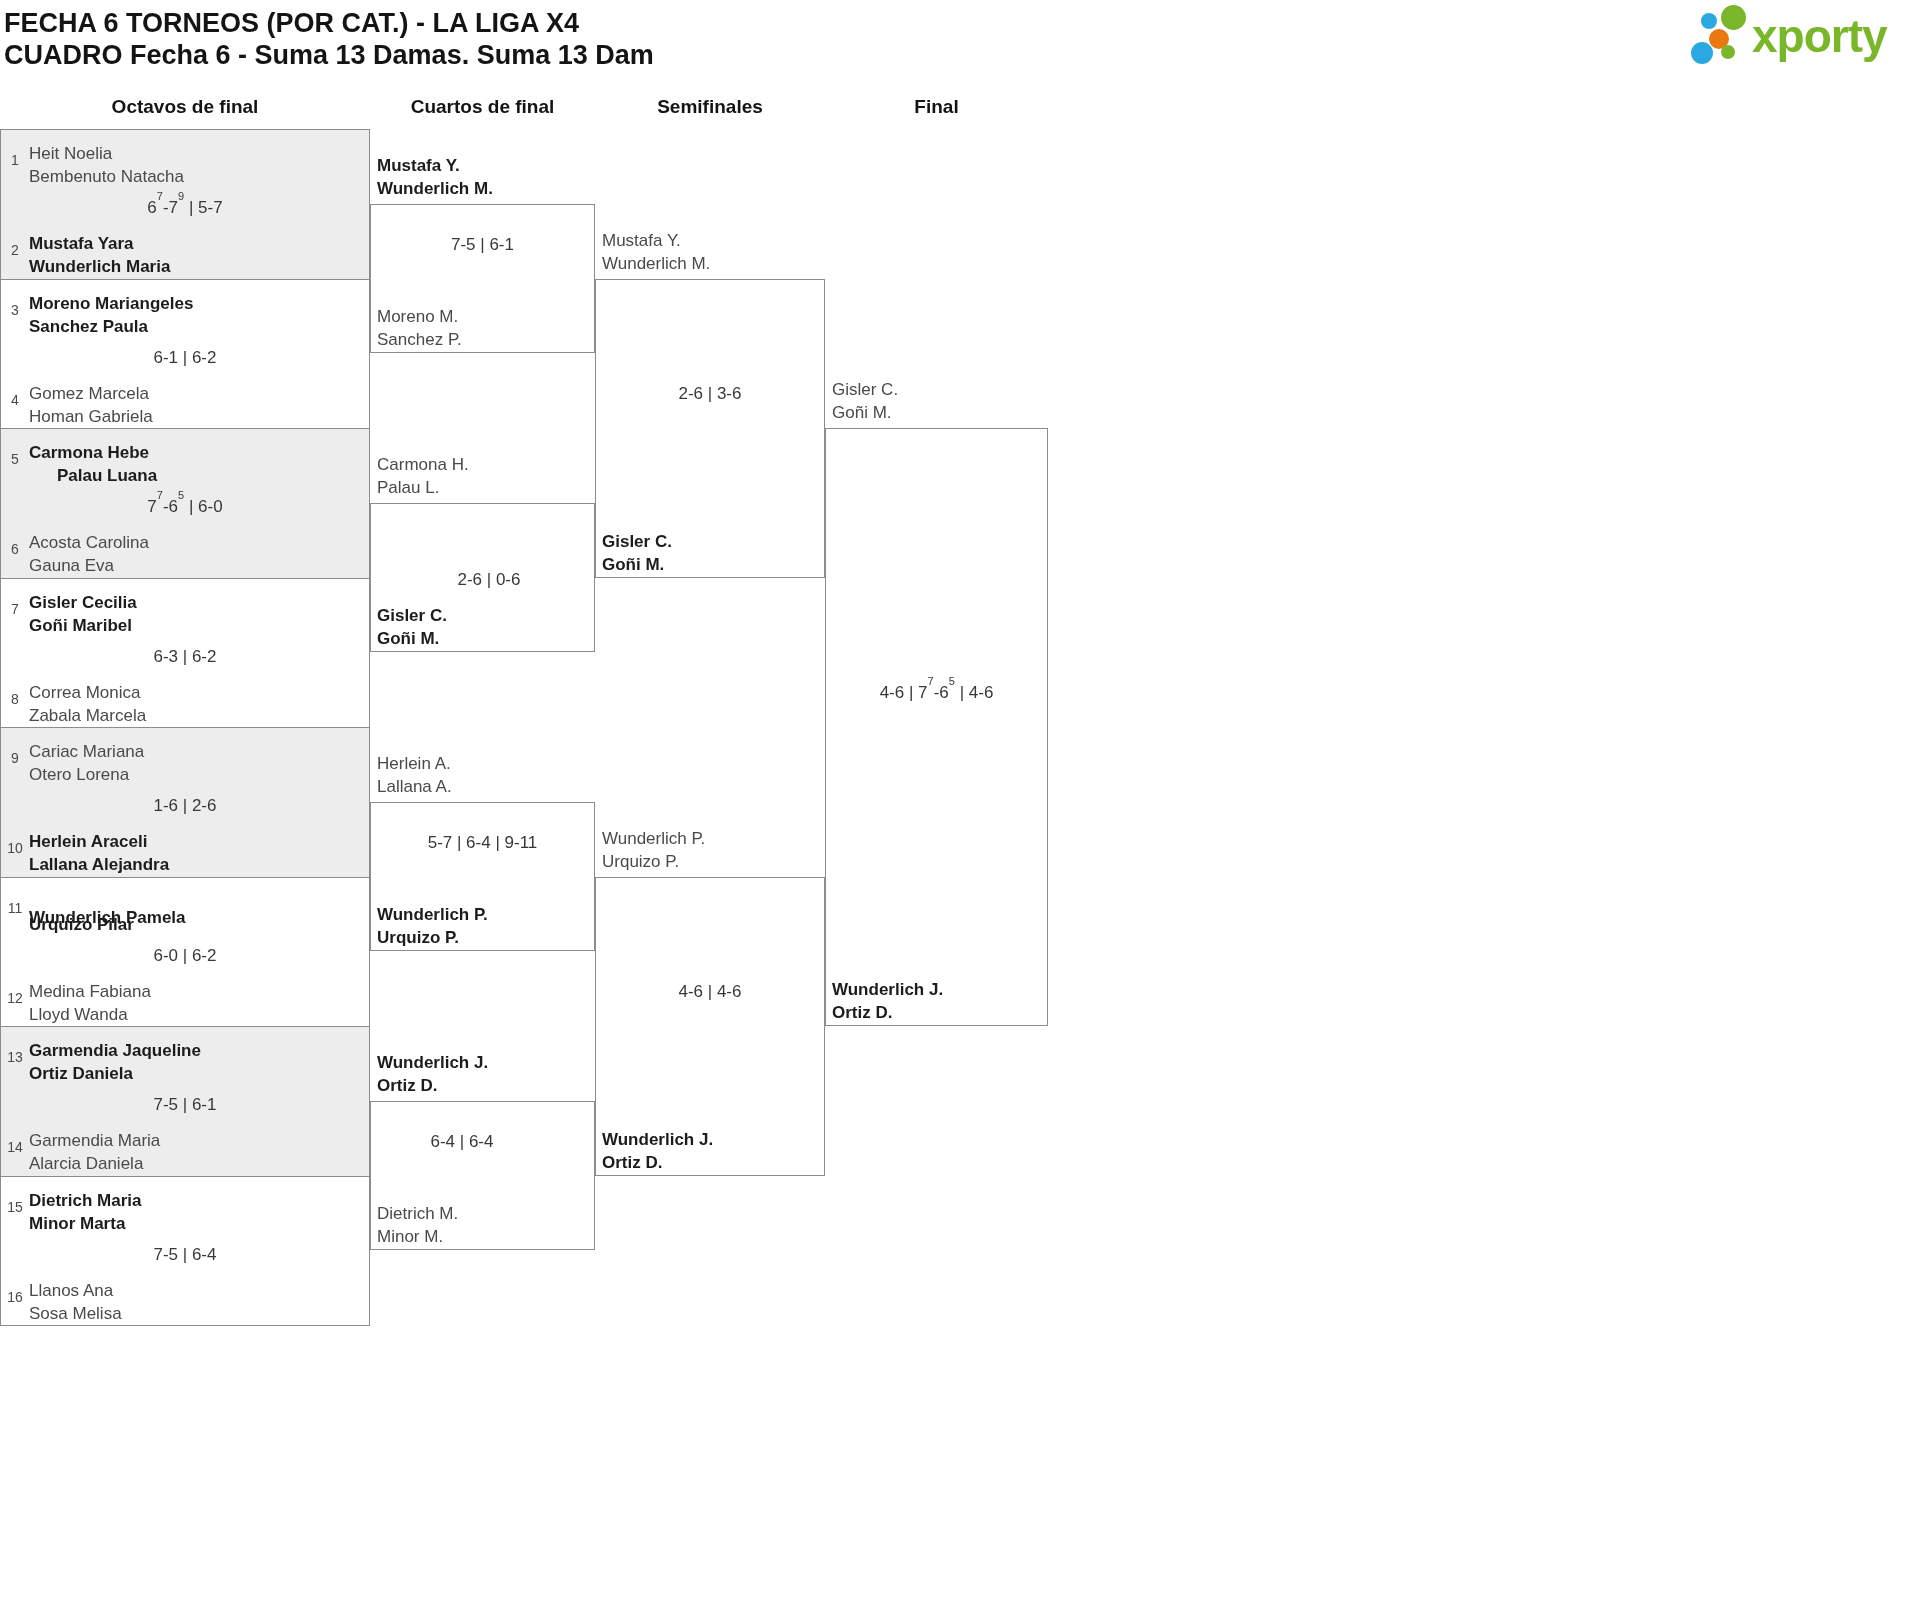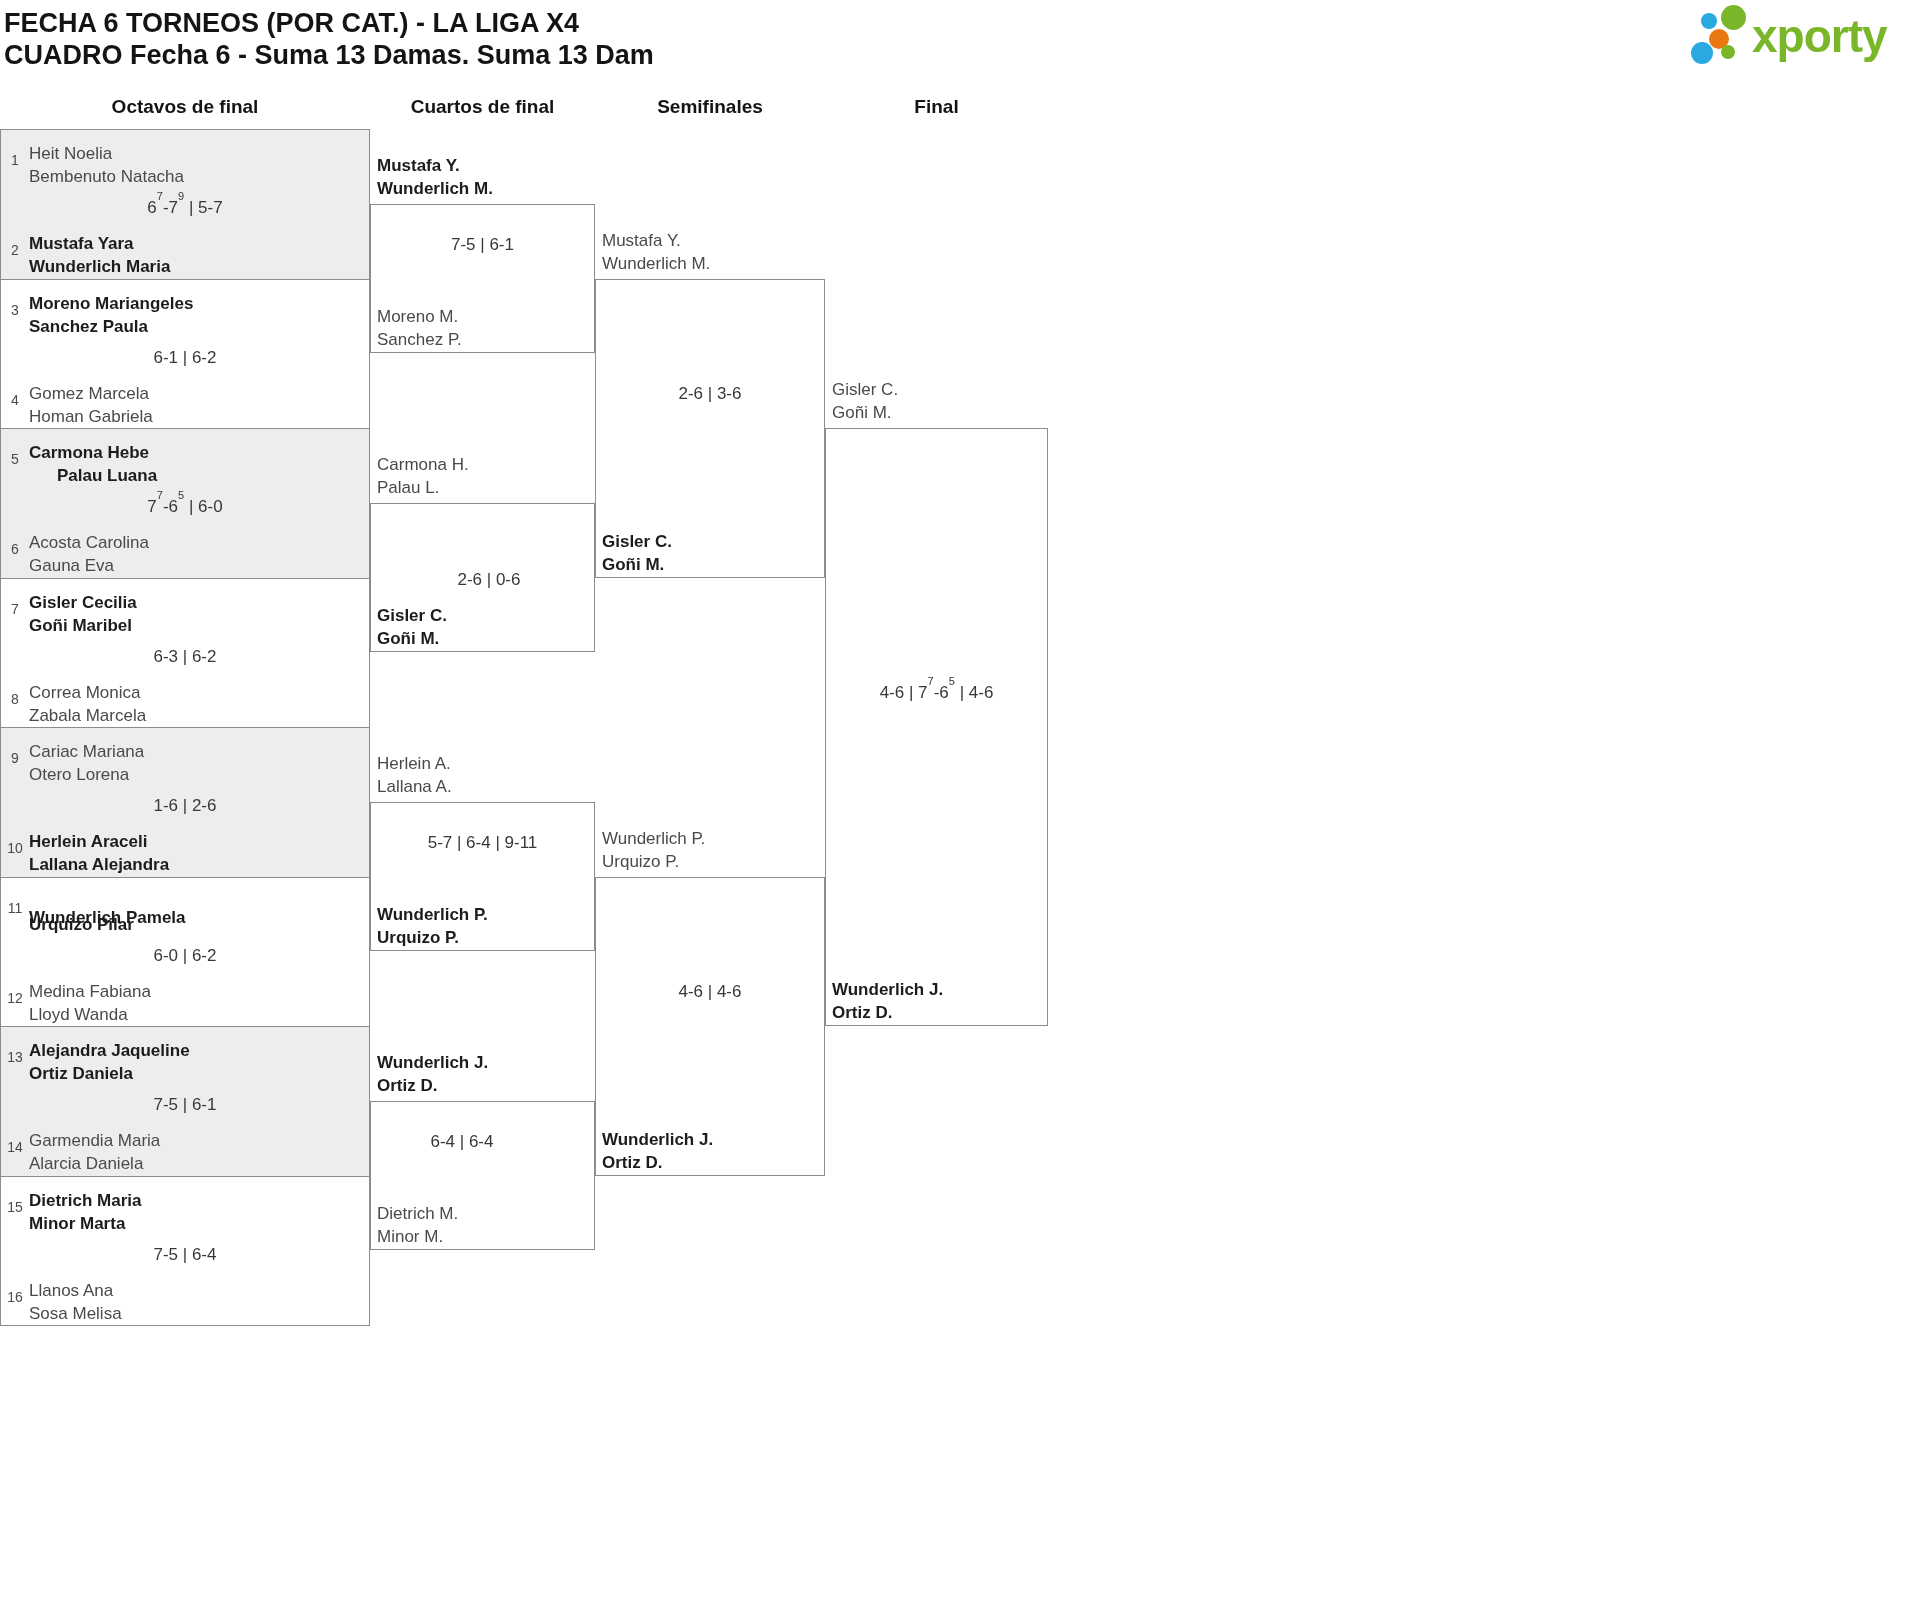--- a/index.html
+++ b/index.html
@@ -91,21 +91,21 @@
         <div class="seed" style="left: 3px; top: 22px; width: 22px;">11</div>
         <div class="team win" style="left: 28px; top: 28px;">Wunderlich Pamela</div>
         <div class="team win" style="left: 28px; top: 35px;">Urquizo Pilar</div>
         <div class="score center" style="left: 0px; top: 66px; width: 368px;">6-0 | 6-2</div>
         <div class="seed" style="left: 3px; top: 112px; width: 22px;">12</div>
         <div class="team" style="left: 28px; top: 102px;">Medina Fabiana</div>
         <div class="team" style="left: 28px; top: 125px;">Lloyd Wanda</div>
       </div>
       <div class="oct-box shaded" style="left: 0px; top: 1026px; width: 370px; height: 150.5px;">
         <div class="seed" style="left: 3px; top: 22px; width: 22px;">13</div>
-        <div class="team win" style="left: 28px; top: 12px;">Alejandra Jaqueline</div>
+        <div class="team win" style="left: 28px; top: 12px;">Garmendia Jaqueline</div>
         <div class="team win" style="left: 28px; top: 35px;">Ortiz Daniela</div>
         <div class="score center" style="left: 0px; top: 66px; width: 368px;">7-5 | 6-1</div>
         <div class="seed" style="left: 3px; top: 112px; width: 22px;">14</div>
         <div class="team" style="left: 28px; top: 102px;">Garmendia Maria</div>
         <div class="team" style="left: 28px; top: 125px;">Alarcia Daniela</div>
       </div>
       <div class="oct-box" style="left: 0px; top: 1175.5px; width: 370px; height: 150.5px;">
         <div class="seed" style="left: 3px; top: 22px; width: 22px;">15</div>
         <div class="team win" style="left: 28px; top: 12px;">Dietrich Maria</div>
         <div class="team win" style="left: 28px; top: 35px;">Minor Marta</div>

